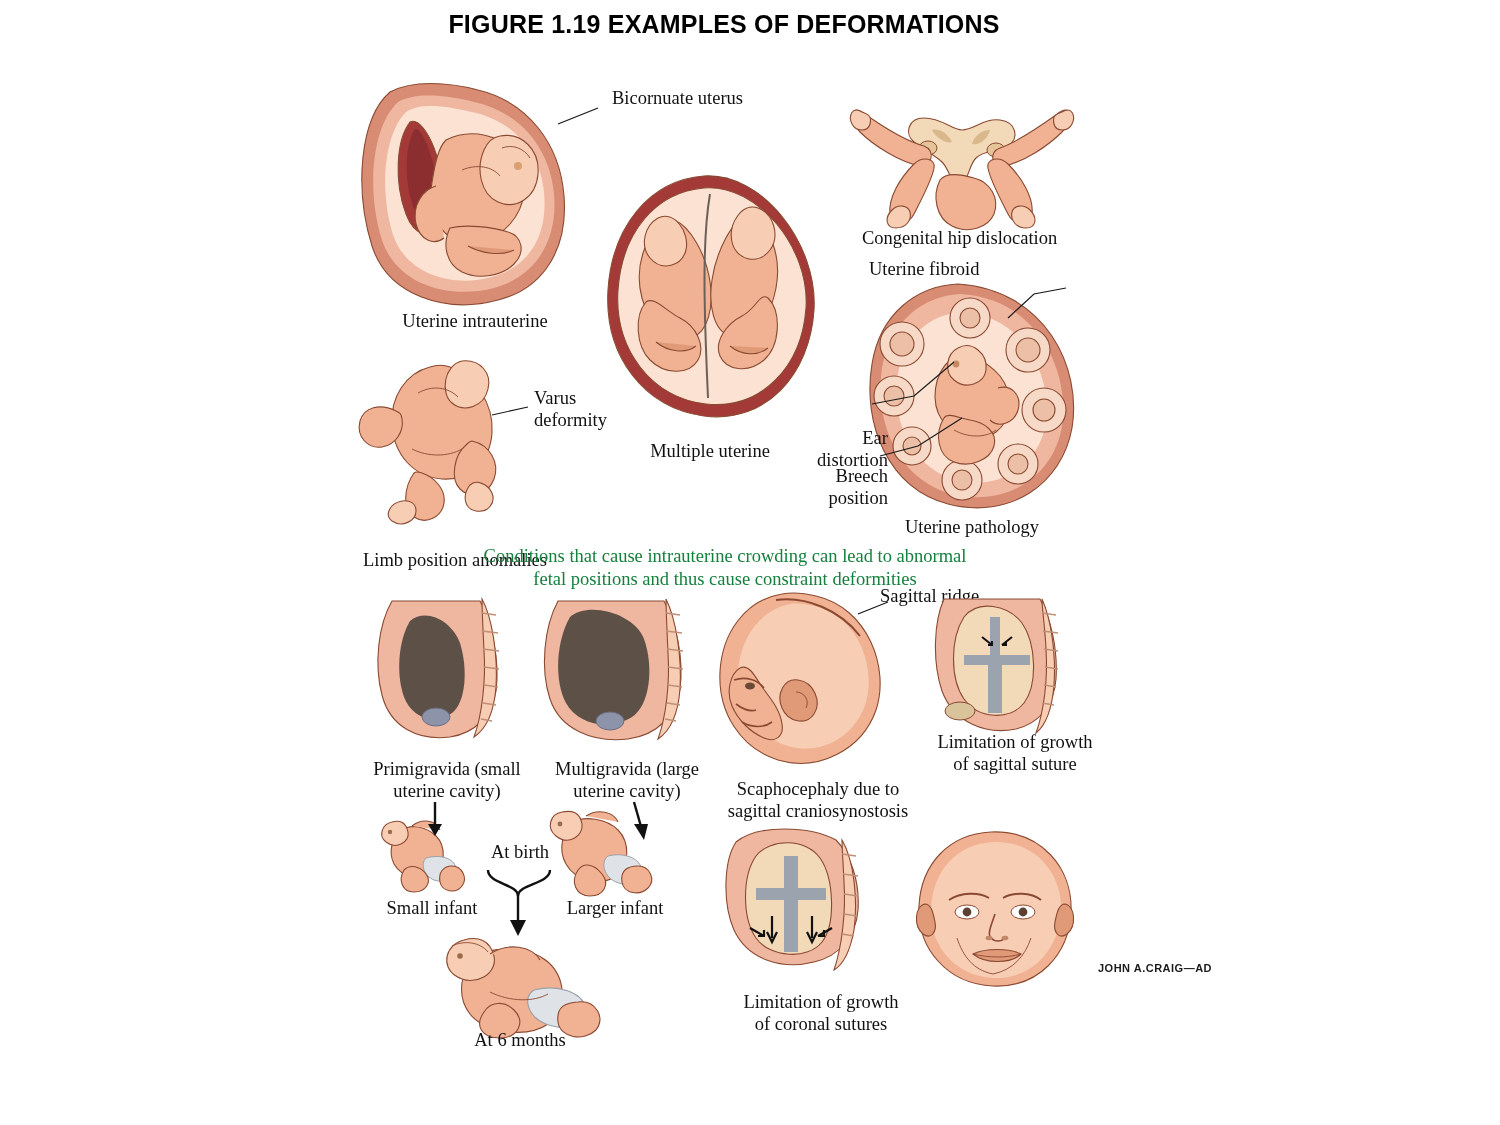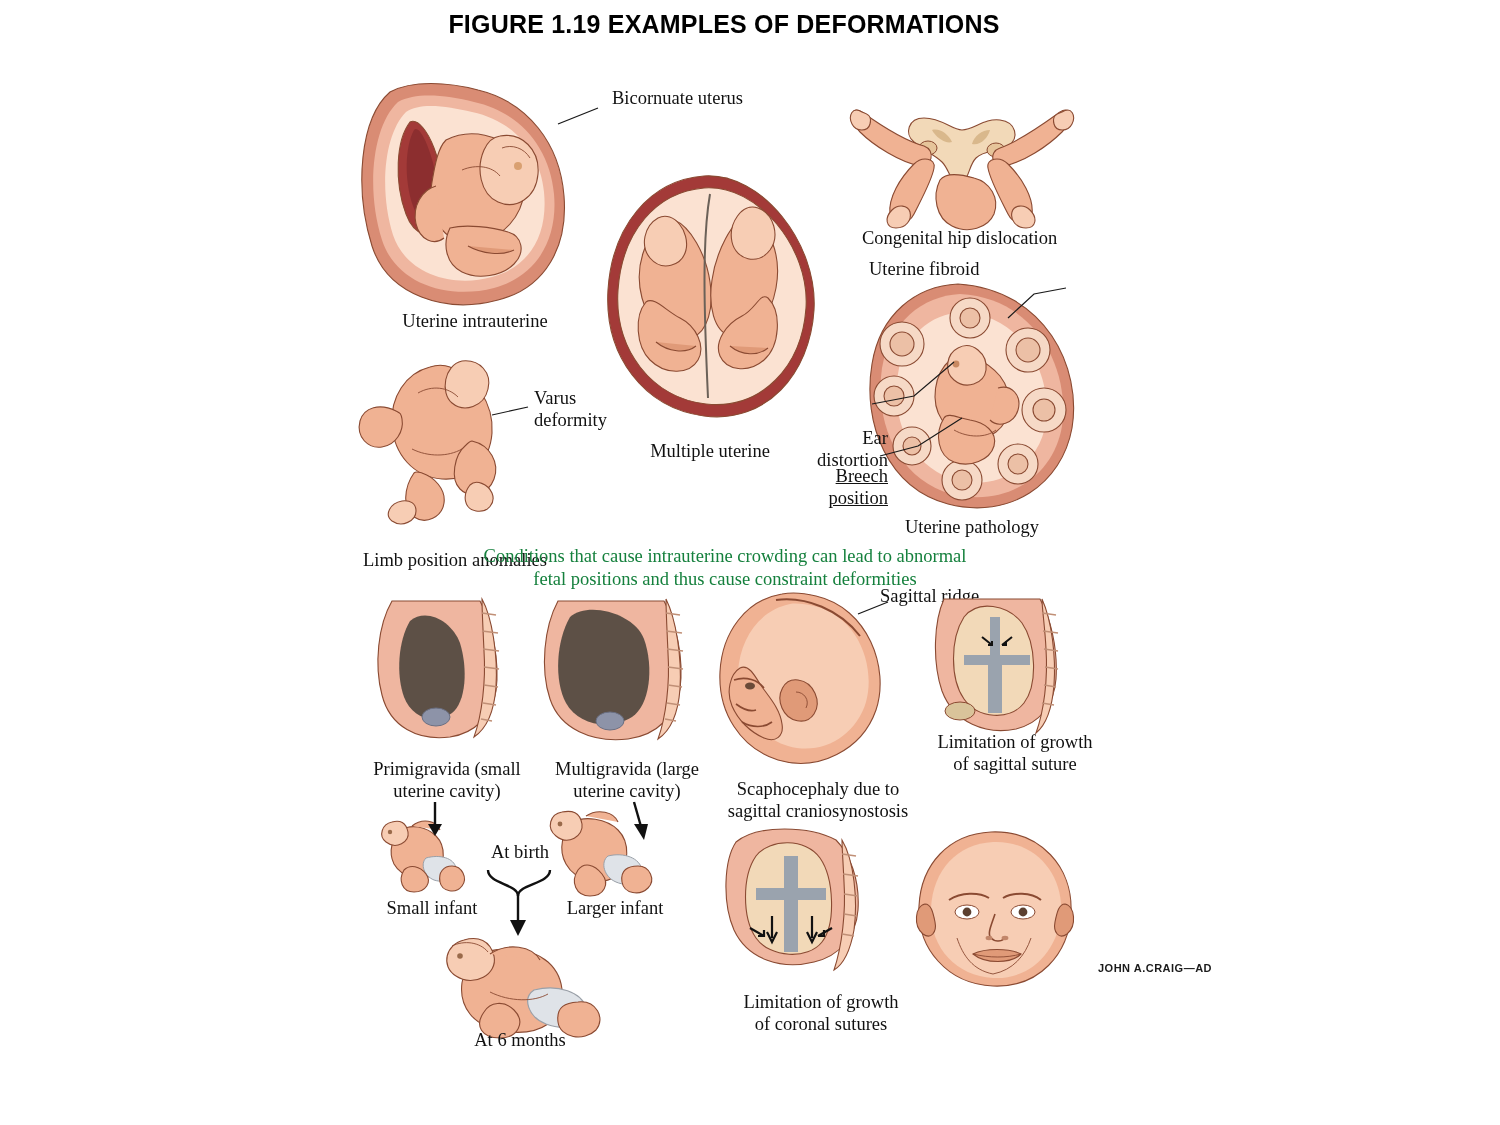--- a/index.html
+++ b/index.html
@@ -178,21 +178,21 @@
     <path class="flesh sk-out" d="M140,110 C154,106 164,118 160,132 C156,146 140,150 132,142"></path>
     <path class="hairline" d="M96,152 C110,160 128,160 138,152"></path>
 
     <path class="leader" d="M96,84 L56,118 L14,126"></path>
     <path class="leader" d="M104,140 L60,168 L22,178"></path>
     <path class="leader" d="M150,40 L176,16 L208,10"></path>
   </svg>
   <div class="label" style="left:869px; top:259px;">Uterine fibroid</div>
   <div class="label right" style="left:778px; top:408px; width:110px;margin-top:20px;">Ear
 distortion</div>
-  <div class="label right" style="left:778px; top:466px; width:110px;text-decoration:underline;">Breech
+  <div class="label right" style="left:778px; top:466px; width:110px;">Breech
 position</div>
   <div class="label center" style="left:852px; top:517px; width:240px;">Uterine pathology</div>
 
   <svg class="art" style="left:352px; top:345px;" width="200" height="180" viewBox="0 0 200 180">
 
     <path class="flesh sk-out" d="M78,22 C54,28 38,52 40,80 C42,110 62,132 90,134 C118,136 138,116 140,88 C142,58 122,30 98,22 C90,19 84,20 78,22 Z"></path>
     <path class="flesh-l sk-out" d="M110,16 C128,14 140,28 136,44 C132,62 112,68 100,58 C88,48 92,20 110,16 Z"></path>
 
     <path class="flesh sk-out" d="M44,66 C28,58 12,62 8,76 C4,92 16,104 30,102 C44,100 52,86 50,74 C49,68 48,68 44,66 Z"></path>
 

